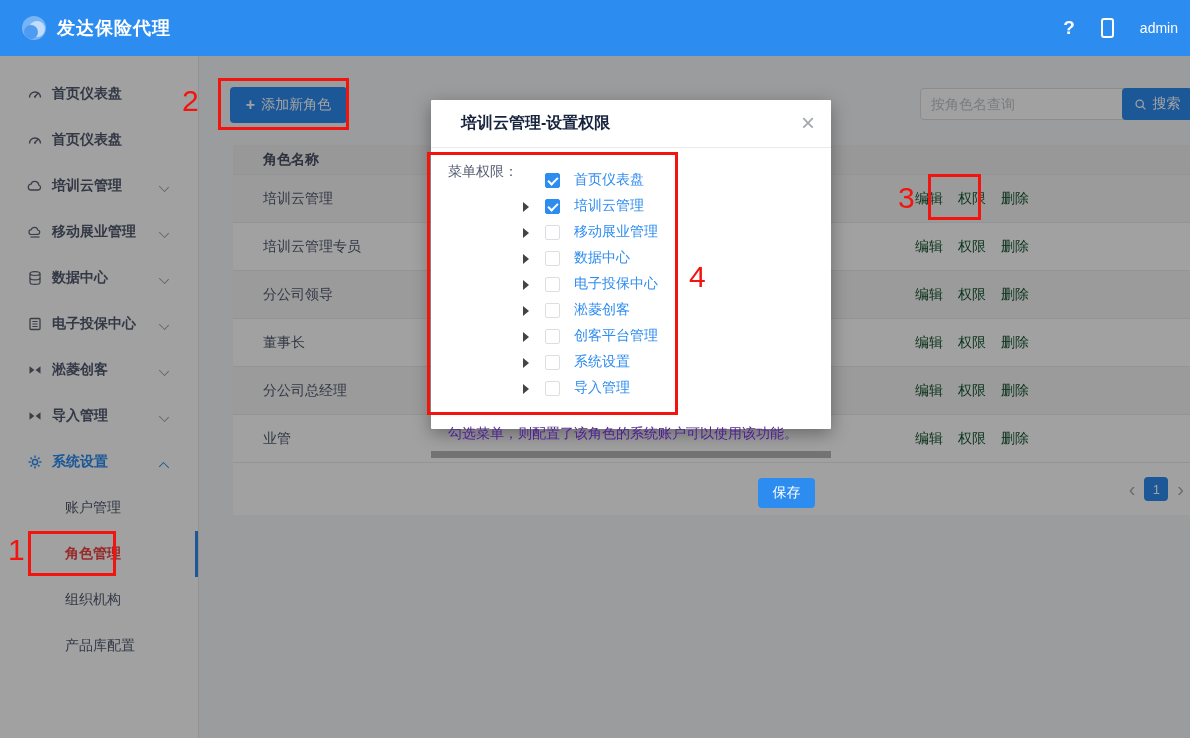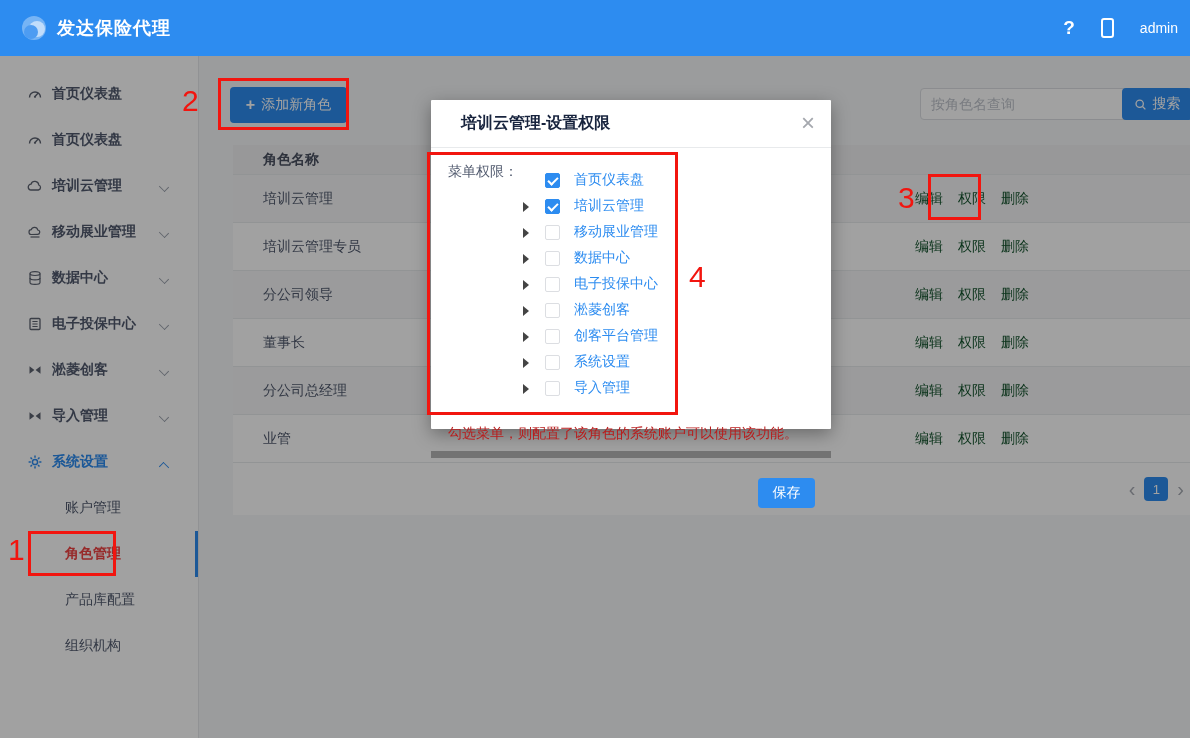--- a/index.html
+++ b/index.html
@@ -59,21 +59,21 @@
   .modal-title { position:absolute; left:30px; top:13px; font-size:16px; font-weight:bold; color:#17233d; }
   .modal-close { position:absolute; right:16px; top:9px; font-size:24px; color:#a5a8ae; cursor:pointer; line-height:28px; }
   .perm-label { position:absolute; left:17px; top:63px; font-size:14px; color:#515a6e; }
   .tree { position:absolute; left:0; top:68px; width:100%; }
   .tree-row { position:relative; height:26px; display:flex; align-items:center; }
   .tree-arrow { position:absolute; left:92px; top:8px; width:0; height:0; border-left:6px solid #444; border-top:5px solid transparent; border-bottom:5px solid transparent; cursor:pointer; }
   .cbx { position:absolute; left:114px; top:5px; width:15px; height:15px; border-radius:2px; border:1px solid #dcdee2; background:#fff; cursor:pointer; }
   .cbx.checked { background:#2d8cf0; border-color:#2d8cf0; }
   .cbx.checked::after { content:""; position:absolute; left:4px; top:1px; width:4px; height:8px; border-right:2px solid #fff; border-bottom:2px solid #fff; transform:rotate(45deg); }
   .tree-label { position:absolute; left:143px; top:3px; font-size:14px; color:#2d8cf0; cursor:pointer; }
-  .modal-note { position:absolute; left:17px; top:325px; width:366px; font-size:14px; color:#b91c1c; }
+  .modal-note { position:absolute; left:17px; top:325px; width:366px; font-size:14px; color:#4c1d95; }
   .modal-footer { position:absolute; left:0; top:351px; width:100%; height:62px; border-top:7px solid #737373; }
   .save-btn { position:absolute; right:16px; top:20px; width:57px; height:30px; }
 
   
   .anno { position:absolute; border:3px solid #f2150f; z-index:30; pointer-events:none; }
   .anno-num { position:absolute; color:#f2150f; font-size:30px; font-weight:500; z-index:30; pointer-events:none; font-family:"Liberation Sans",sans-serif; }
   .a1 { left:28px; top:531px; width:88px; height:45px; }
   .n1 { left:8px;  top:533px; }
   .a2 { left:218px; top:78px; width:131px; height:52px; }
   .n2 { left:182px; top:84px; }
@@ -164,22 +164,22 @@
         <div class="side-item open active-parent">
           <svg viewBox="0 0 16 16" class="s-icon">
             <circle cx="8" cy="8" r="2.6" fill="none" stroke="currentColor" stroke-width="1.5"></circle>
             <path d="M8 1.6v2.2M8 12.2v2.2M1.6 8h2.2M12.2 8h2.2M3.5 3.5l1.5 1.5M11 11l1.5 1.5M12.5 3.5 11 5M5 11l-1.5 1.5" stroke="currentColor" stroke-width="1.5"></path>
           </svg>
           <span>系统设置</span>
           <span class="chevron"></span>
         </div>
         <div class="sub-item">账户管理</div>
         <div class="sub-item active">角色管理</div>
+        <div class="sub-item">组织机构</div>
         <div class="sub-item">产品库配置</div>
-        <div class="sub-item">组织机构</div>
       </div>
     <div class="active-bar"></div>
   </div>
 
   <div class="main">
     <button class="btn add-btn">
       <span class="plus">+</span>
       <span>添加新角色</span>
     </button>
     <input class="search-input" placeholder="按角色名查询" style="">

